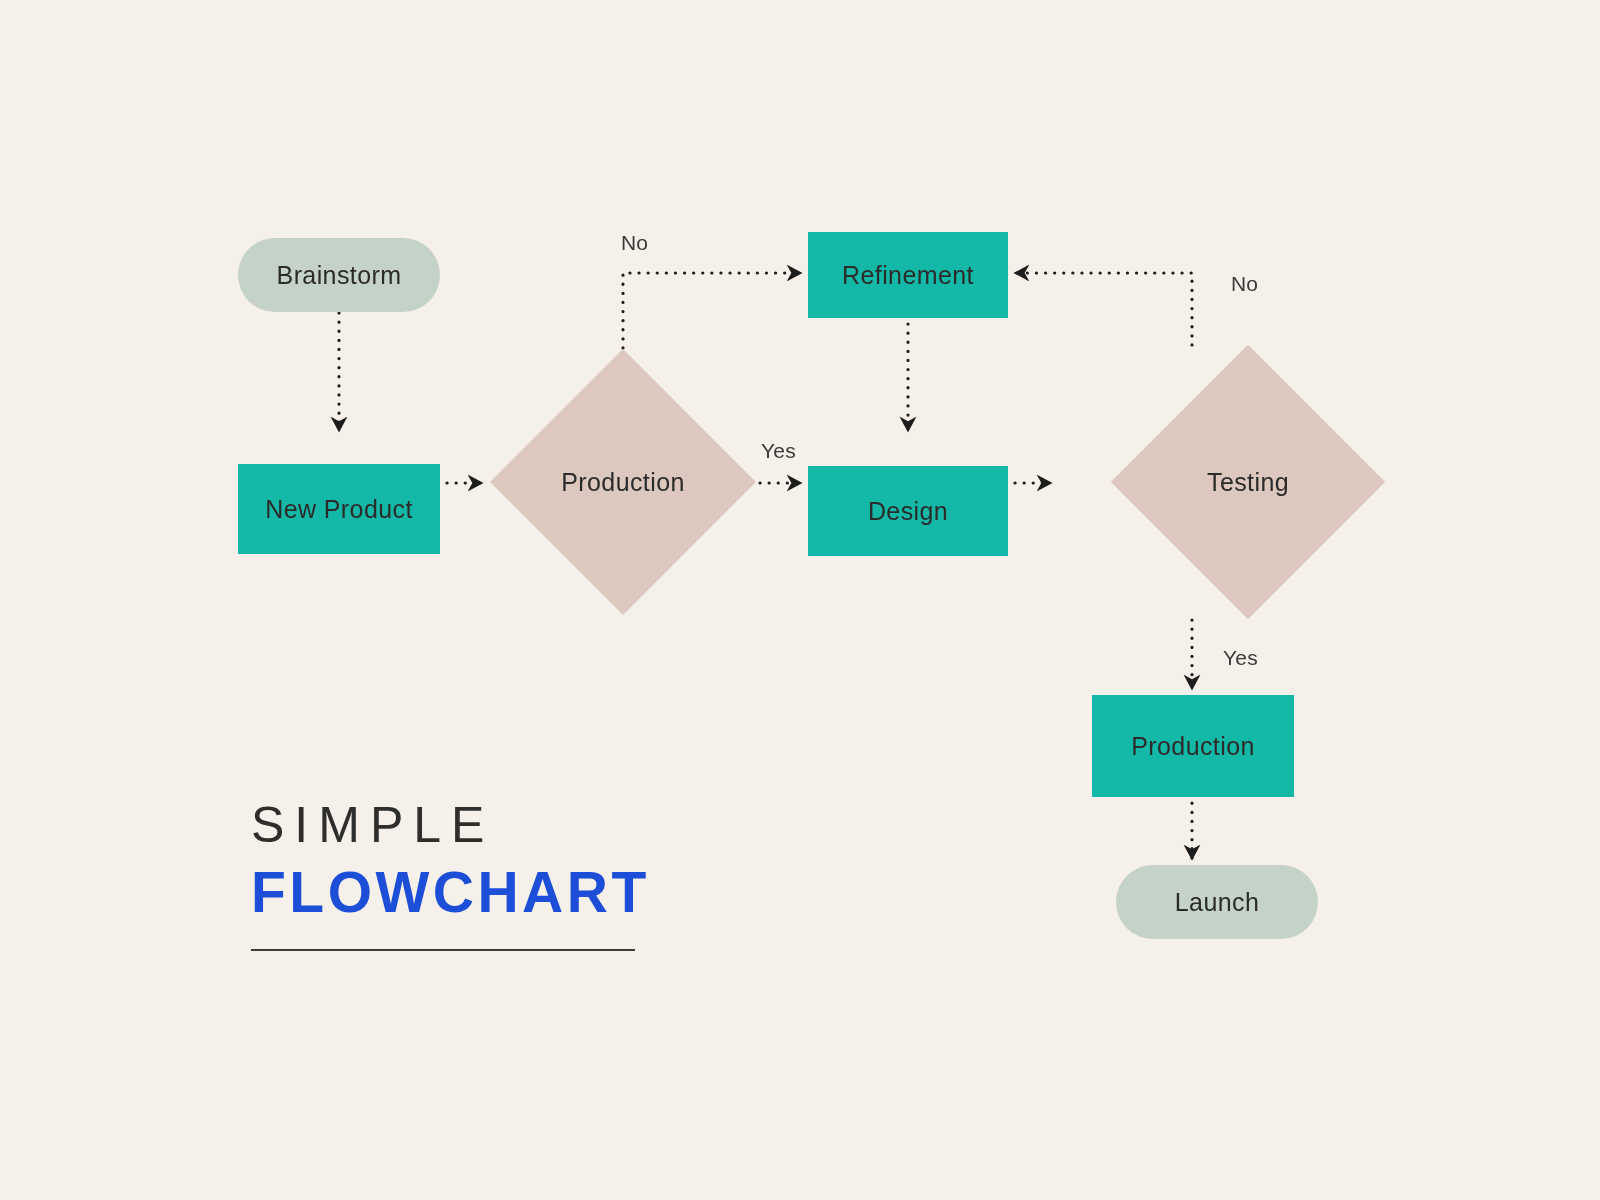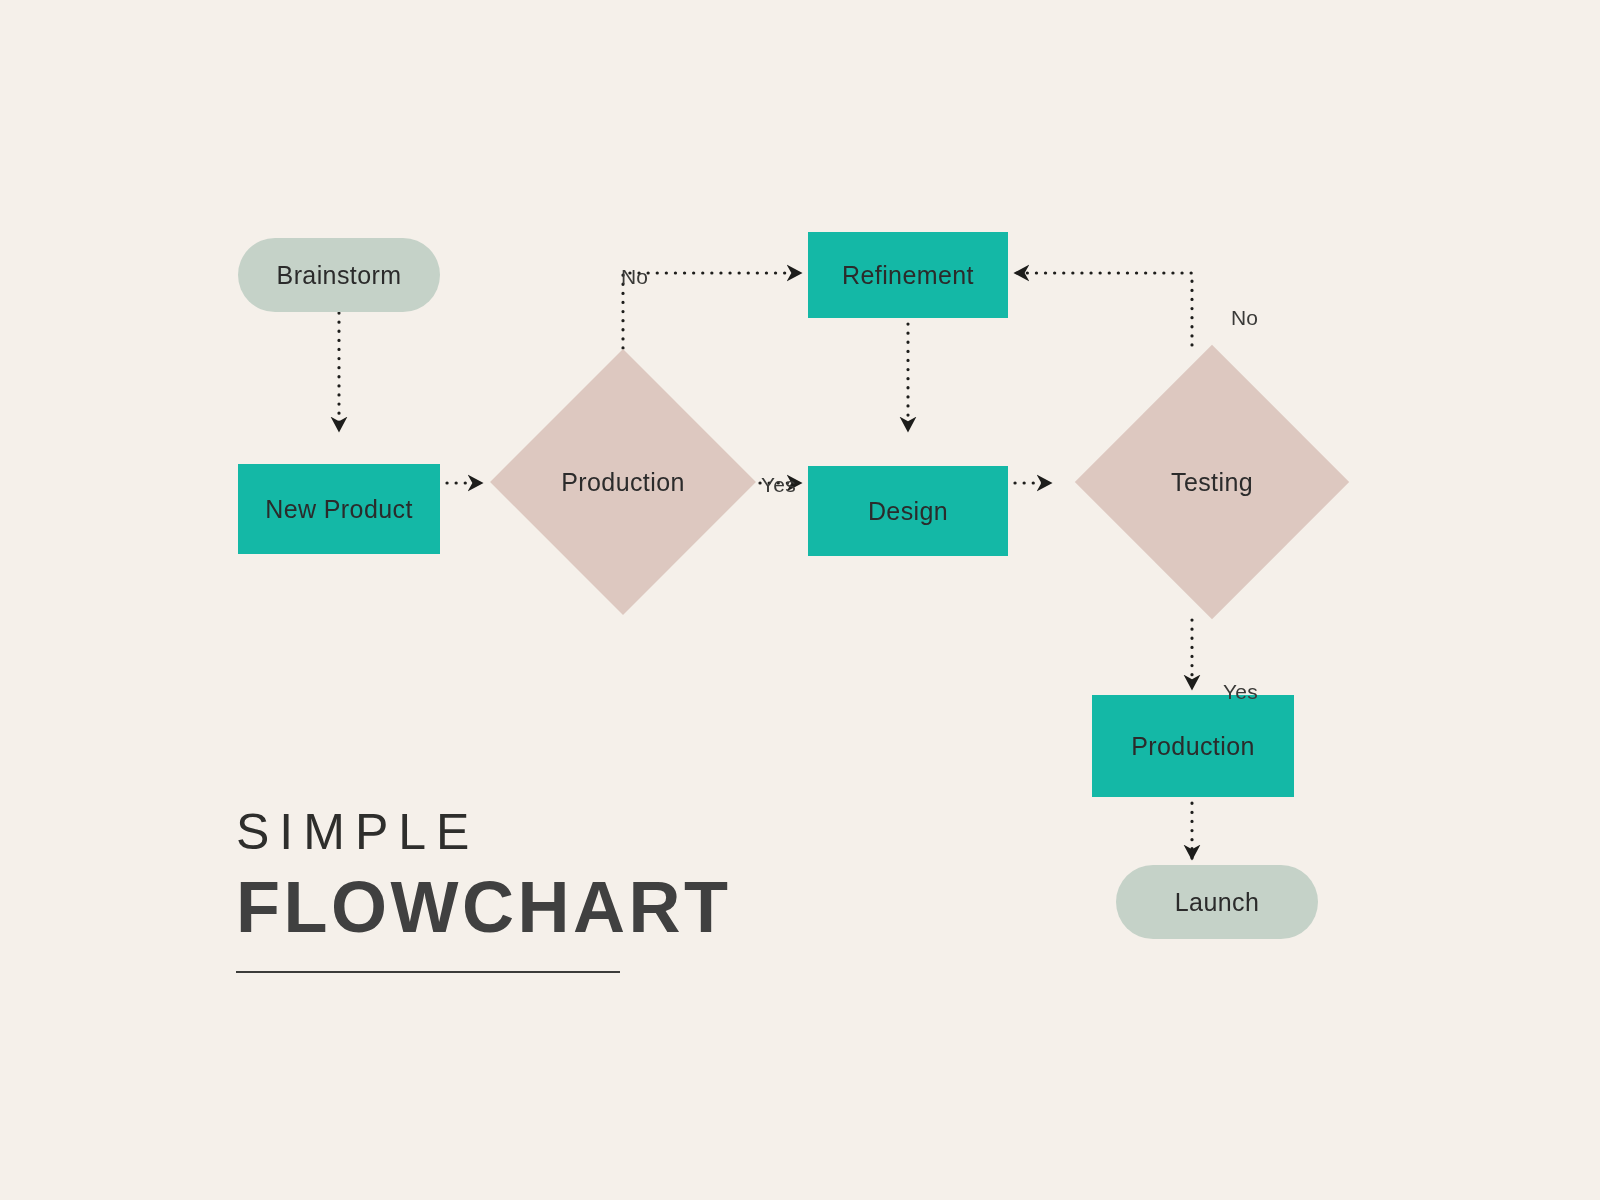--- a/index.html
+++ b/index.html
@@ -91,46 +91,44 @@
   .edge-label {
     position: absolute;
     z-index: 3;
     color: #3a3a38;
     font-size: 21px;
     font-weight: 400;
     letter-spacing: 0.2px;
     line-height: 1;
     white-space: nowrap;
     user-select: none;
-    margin-top: 34px;
   }
 
   
   #title-block {
     position: absolute;
-    left: 236px;
+    left: 251px;
     top: 800px;
     z-index: 4;
-    margin-top: 7px;
   }
 
   #title-line-1 {
     font-size: 50px;
     font-weight: 300;
     letter-spacing: 10px;
     color: #2e2e2c;
     line-height: 1;
     margin: 0 0 14px 0;
   }
 
   #title-line-2 {
-    font-size: 72px;
+    font-size: 57px;
     font-weight: 700;
     letter-spacing: 3.5px;
-    color: #404040;
+    color: #1d4ed8;
     line-height: 1;
     margin: 0;
   }
 
   #title-rule {
     width: 384px;
     height: 2px;
     background: #3c3c3a;
     margin-top: 28px;
   }
@@ -169,21 +167,21 @@
       <div class="node node-decision" style="left: 529px; top: 388px; width: 188px; height: 188px;">
         <div class="diamond-shape"></div>
         <span class="node-label">Production</span>
       </div>
       <div class="node node-process" style="left: 808px; top: 232px; width: 200px; height: 86px;">
         <span class="node-label">Refinement</span>
       </div>
       <div class="node node-process" style="left: 808px; top: 438px; width: 200px; height: 90px; margin-top: 28px;">
         <span class="node-label">Design</span>
       </div>
-      <div class="node node-decision" style="left: 1115px; top: 385px; width: 194px; height: 194px;">
+      <div class="node node-decision" style="left: 1151px; top: 385px; width: 194px; height: 194px;">
         <div class="diamond-shape"></div>
         <span class="node-label">Testing</span>
       </div>
       <div class="node node-process" style="left: 1092px; top: 695px; width: 202px; height: 102px;">
         <span class="node-label">Production</span>
       </div>
       <div class="node node-terminal" style="left: 1116px; top: 865px; width: 202px; height: 74px;">
         <span class="node-label">Launch</span>
       </div>
     </div>

